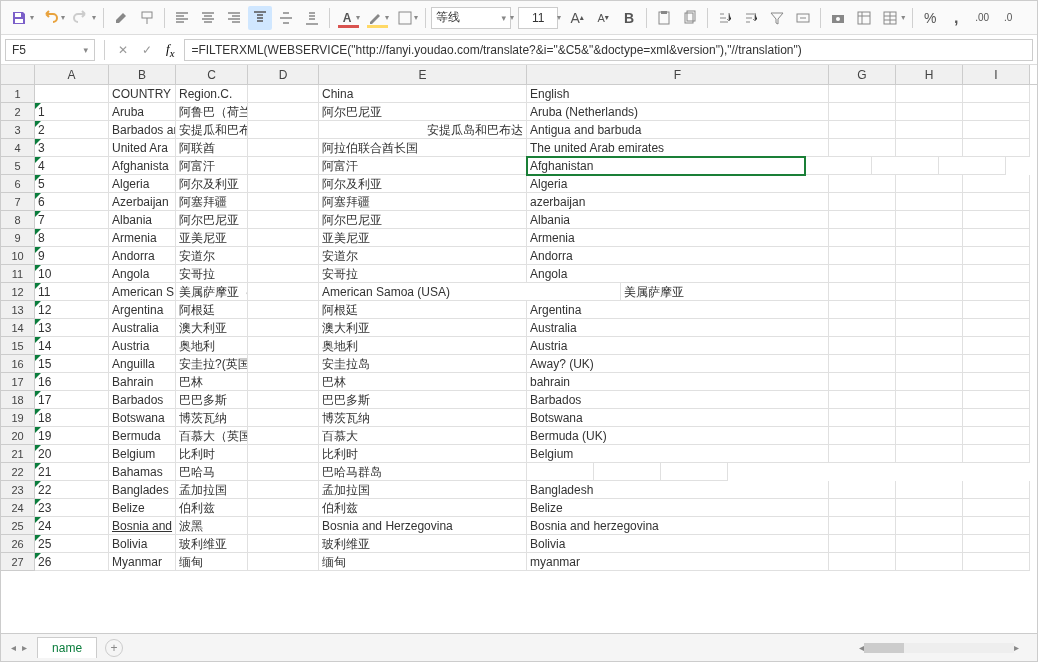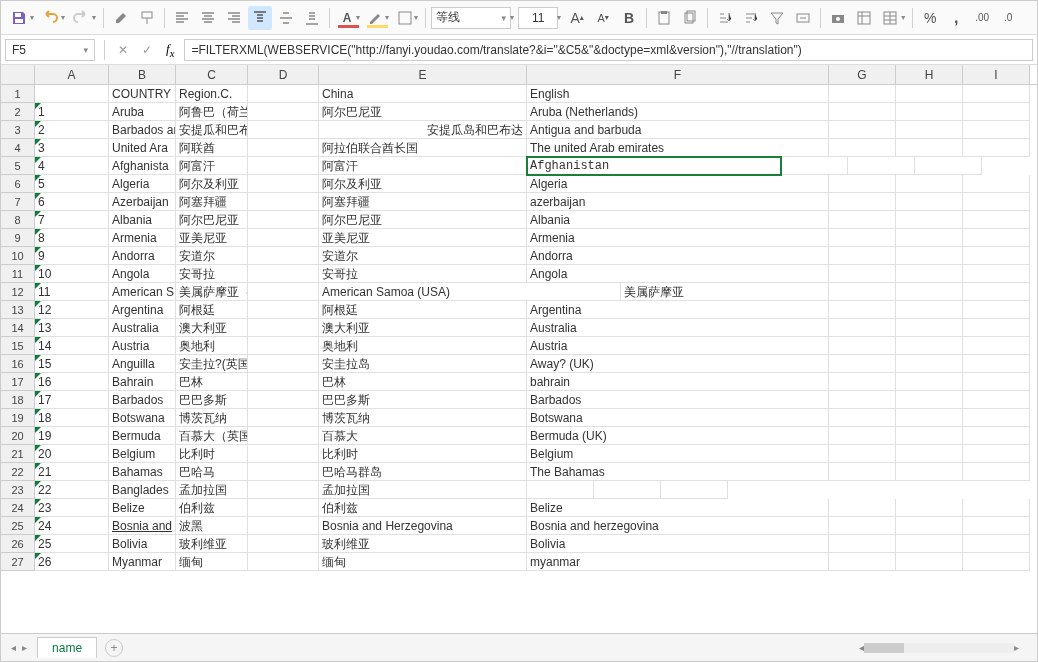--- a/index.html
+++ b/index.html
@@ -303,21 +303,21 @@
           <div class="cell" style="width: 67px;"></div>
           <div class="cell" style="width: 67px;"></div>
         </div>
         <div class="grid-row">
           <div class="row-h">5</div>
           <div class="cell green-tri" style="width: 74px;">4</div>
           <div class="cell" style="width: 67px;">Afghanista</div>
           <div class="cell" style="width: 72px;">阿富汗</div>
           <div class="cell" style="width: 71px;"></div>
           <div class="cell" style="width: 208px;">阿富汗</div>
-          <div class="cell selected" style="width: 254px; font-family: Liberation Mono, monospace;">Afghanistan</div>
+          <div class="cell selected" style="width: 278px;">Afghanistan</div>
           <div class="cell" style="width: 67px;"></div>
           <div class="cell" style="width: 67px;"></div>
           <div class="cell" style="width: 67px;"></div>
         </div>
         <div class="grid-row">
           <div class="row-h">6</div>
           <div class="cell green-tri" style="width: 74px;">5</div>
           <div class="cell" style="width: 67px;">Algeria</div>
           <div class="cell" style="width: 72px;">阿尔及利亚</div>
           <div class="cell" style="width: 71px;"></div>
@@ -507,32 +507,32 @@
           <div class="cell" style="width: 67px;"></div>
           <div class="cell" style="width: 67px;"></div>
         </div>
         <div class="grid-row">
           <div class="row-h">22</div>
           <div class="cell green-tri" style="width: 74px;">21</div>
           <div class="cell" style="width: 67px;">Bahamas</div>
           <div class="cell" style="width: 72px;">巴哈马</div>
           <div class="cell" style="width: 71px;"></div>
           <div class="cell" style="width: 208px;">巴哈马群岛</div>
-          <div class="cell" style="width: 302px;">The Bahamas</div>
           <div class="cell" style="width: 67px;"></div>
           <div class="cell" style="width: 67px;"></div>
           <div class="cell" style="width: 67px;"></div>
         </div>
         <div class="grid-row">
           <div class="row-h">23</div>
           <div class="cell green-tri" style="width: 74px;">22</div>
           <div class="cell" style="width: 67px;">Banglades</div>
           <div class="cell" style="width: 72px;">孟加拉国</div>
           <div class="cell" style="width: 71px;"></div>
           <div class="cell" style="width: 208px;">孟加拉国</div>
+          <div class="cell" style="width: 302px;">Bangladesh</div>
           <div class="cell" style="width: 67px;"></div>
           <div class="cell" style="width: 67px;"></div>
           <div class="cell" style="width: 67px;"></div>
         </div>
         <div class="grid-row">
           <div class="row-h">24</div>
           <div class="cell green-tri" style="width: 74px;">23</div>
           <div class="cell" style="width: 67px;">Belize</div>
           <div class="cell" style="width: 72px;">伯利兹</div>
           <div class="cell" style="width: 71px;"></div>

